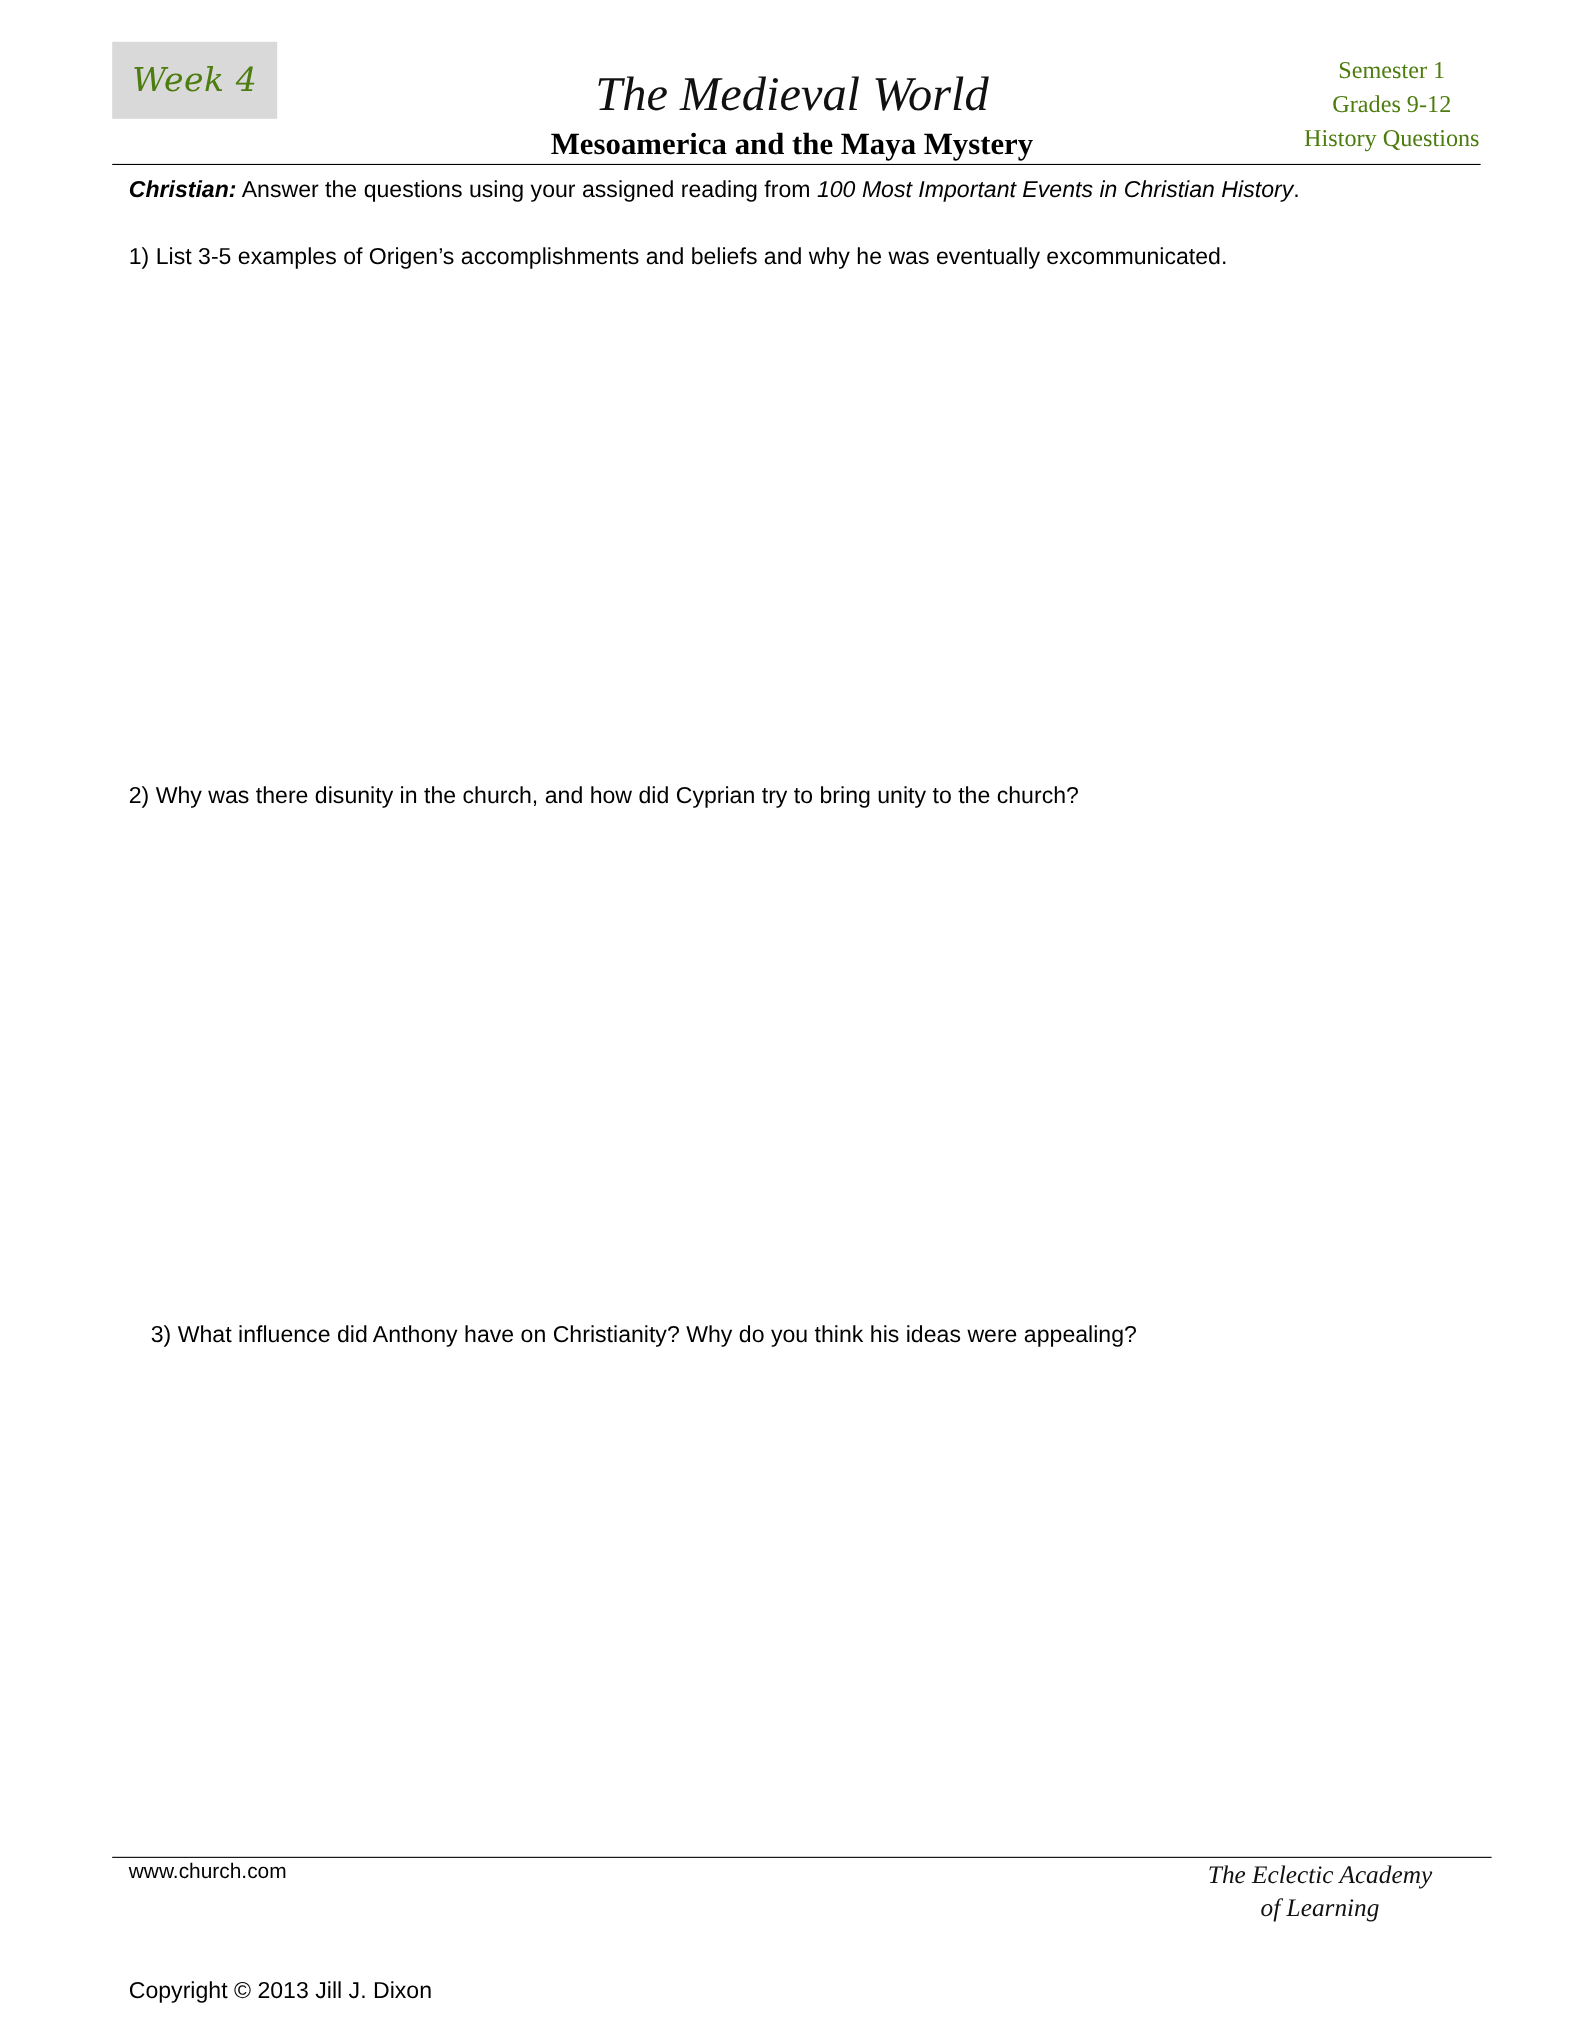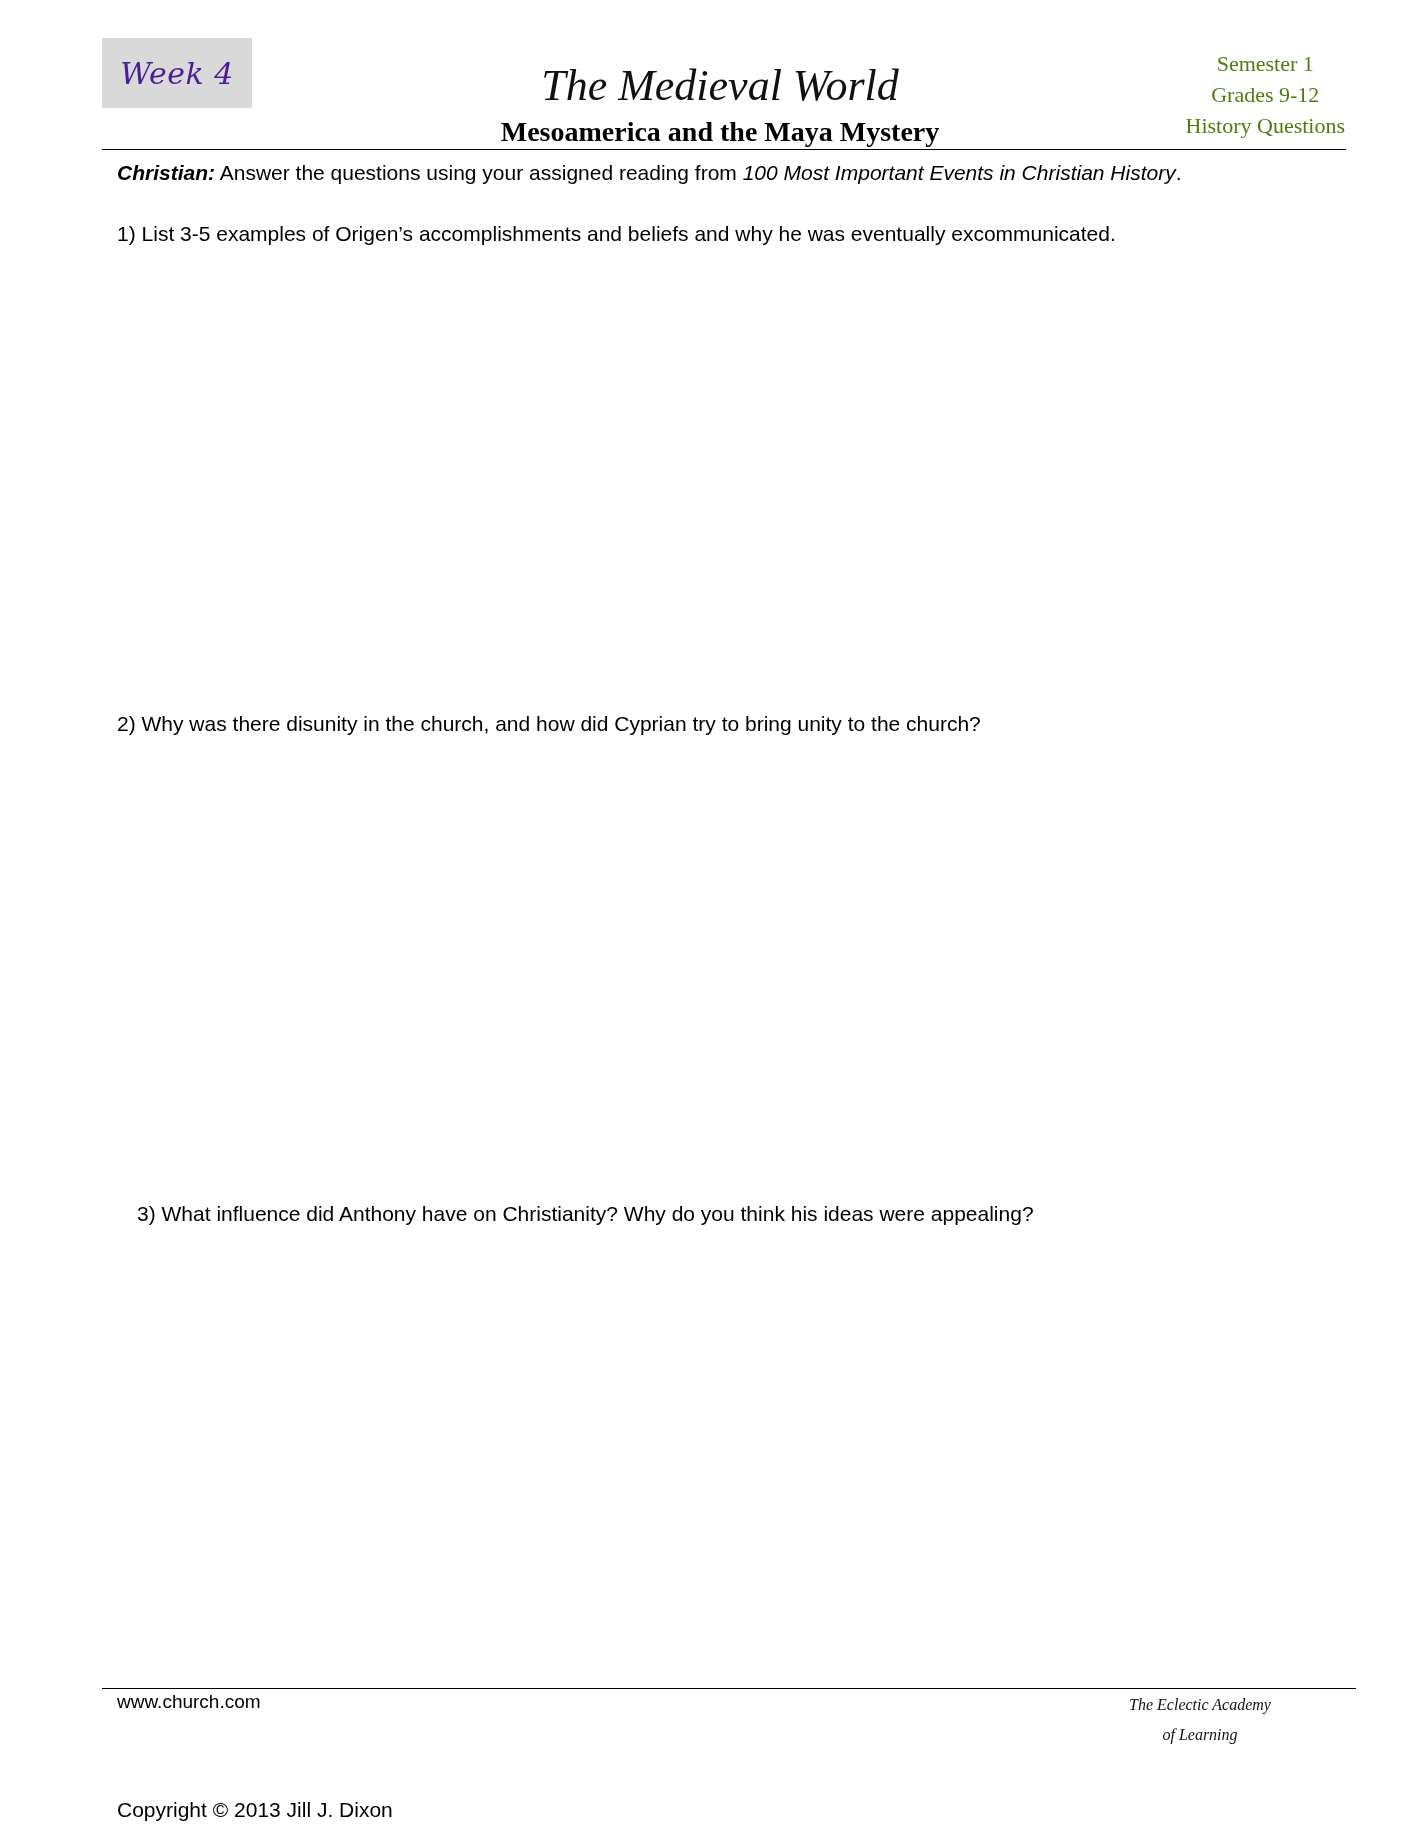--- a/index.html
+++ b/index.html
@@ -22,21 +22,21 @@
       left: 102px; top: 38px;
       width: 150px; height: 70px;
       background: #d9d9d9;
       display: flex; align-items: center; justify-content: center;
     }
     .week-label {
       font-family: "DejaVu Serif", serif;
       font-style: italic;
       font-size: 30px;
       letter-spacing: 0.5px;
-      color: #4c1d95;
+      color: #4d7c0f;
     }
     .title {
       left: 420px; width: 600px; top: 60px;
       text-align: center;
       font-family: "Liberation Serif", serif;
       font-style: italic;
       font-size: 44px;
       line-height: 52px;
       color: #111;
     }
@@ -105,21 +105,21 @@
     }
     .footer-copy {
       left: 117px; top: 1798px;
       font-size: 21px; line-height: 24px;
     }
     .footer-academy {
       left: 1070px; width: 260px; top: 1690px;
       text-align: center;
       font-family: "Liberation Serif", serif;
       font-style: italic;
-      font-size: 16px;
+      font-size: 23px;
       line-height: 30px;
       color: #111;
     }
   </style>
 </head>
 <body>
 
 <div class="abs week-box">
   <span class="week-label">Week 4</span>
 </div>

